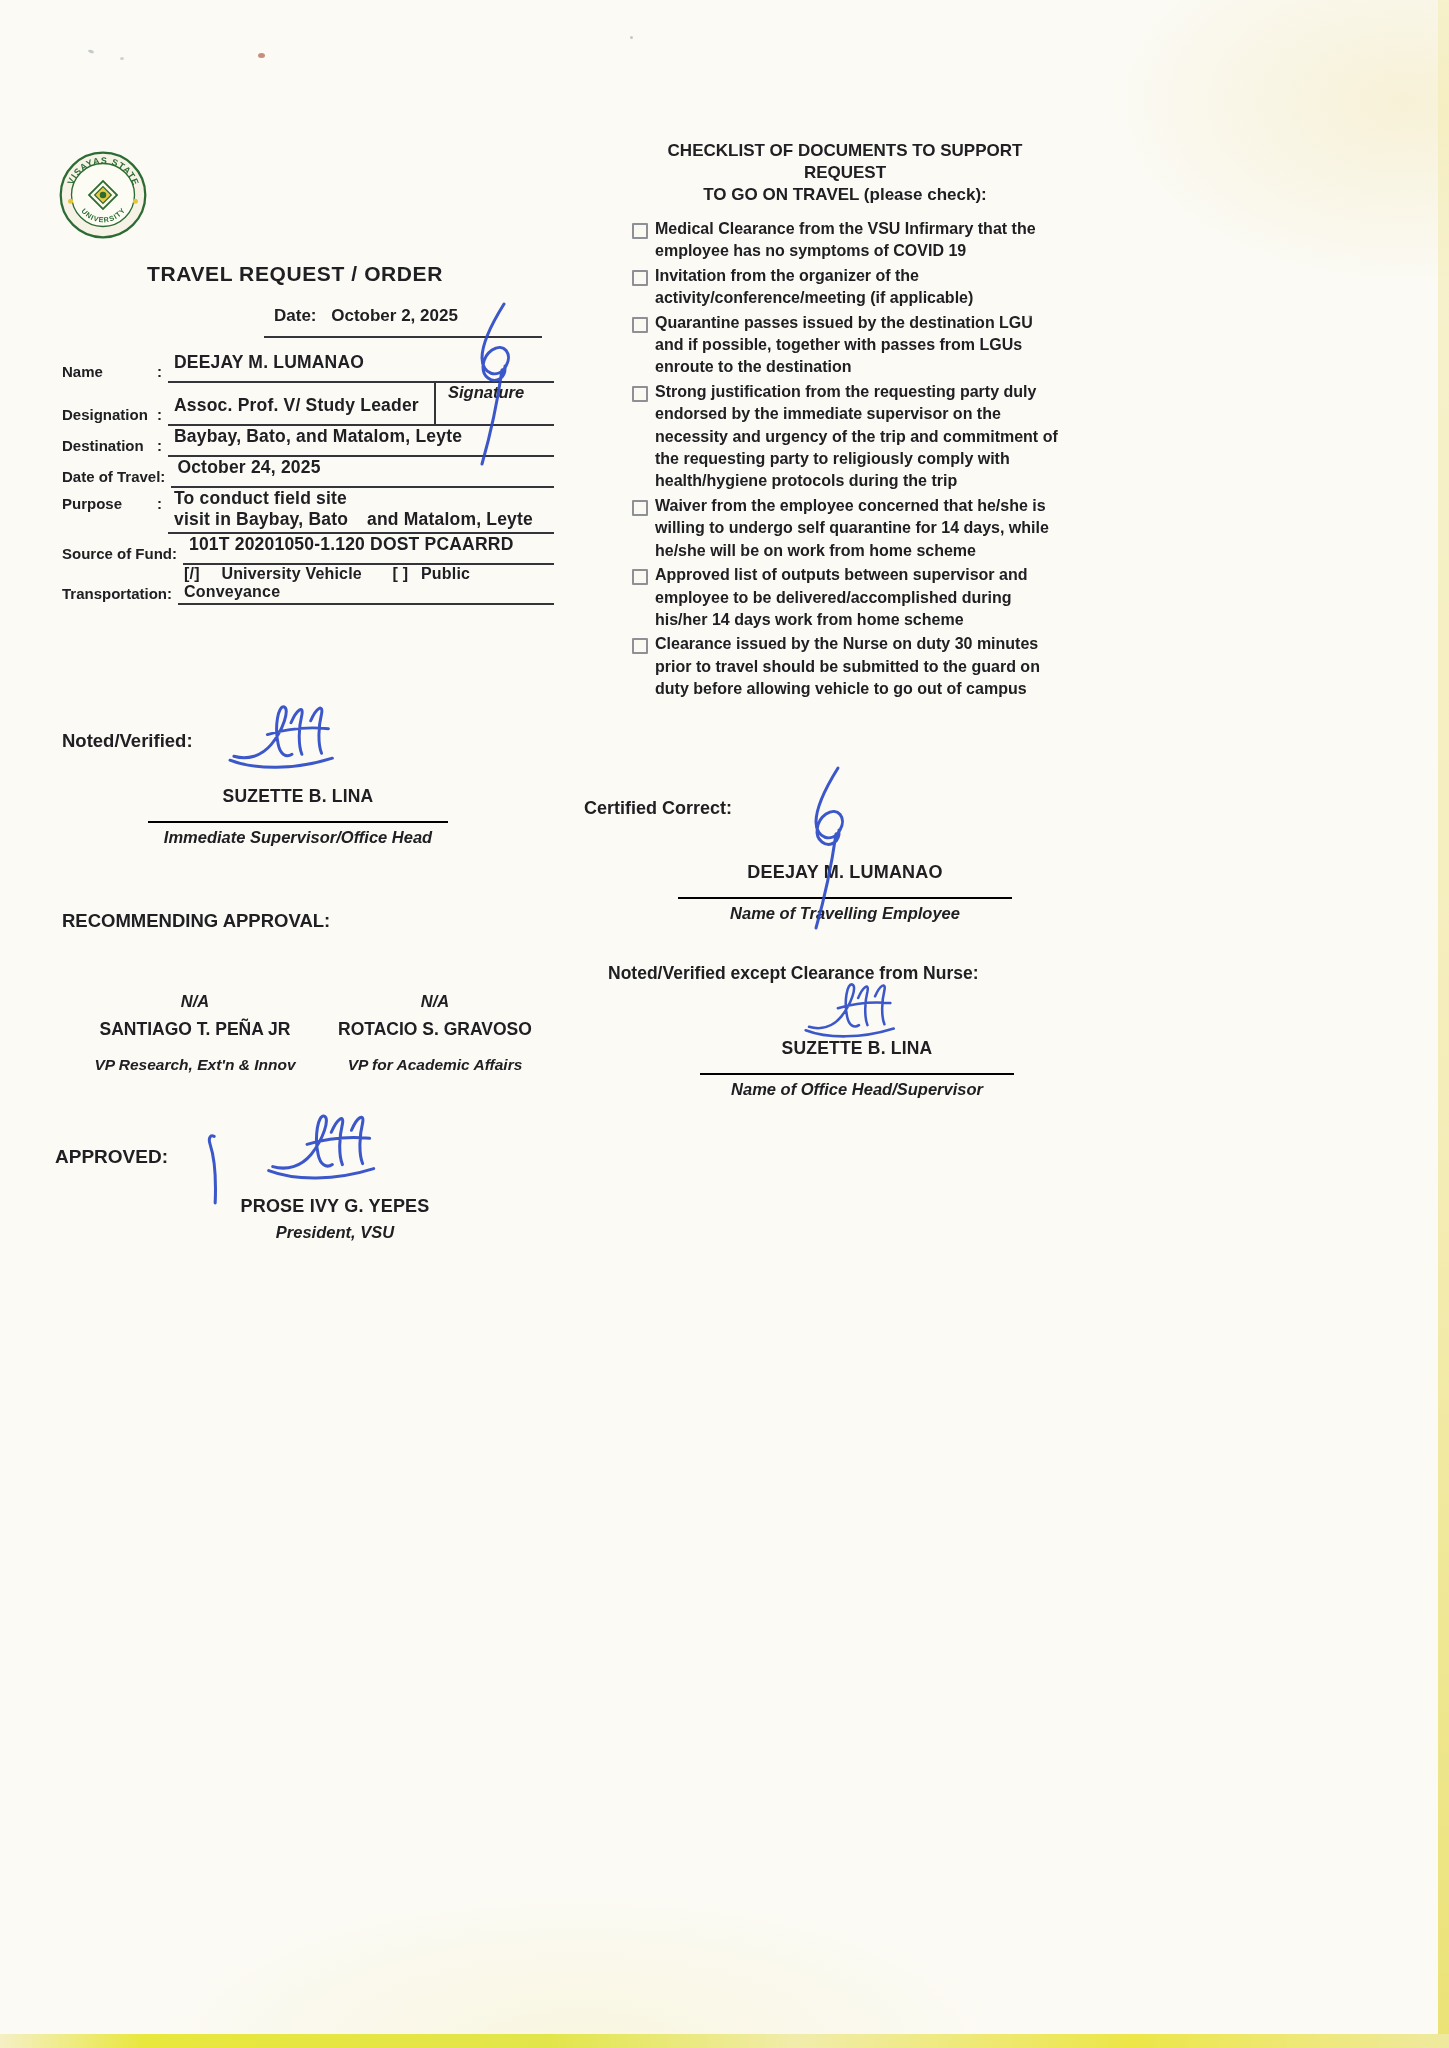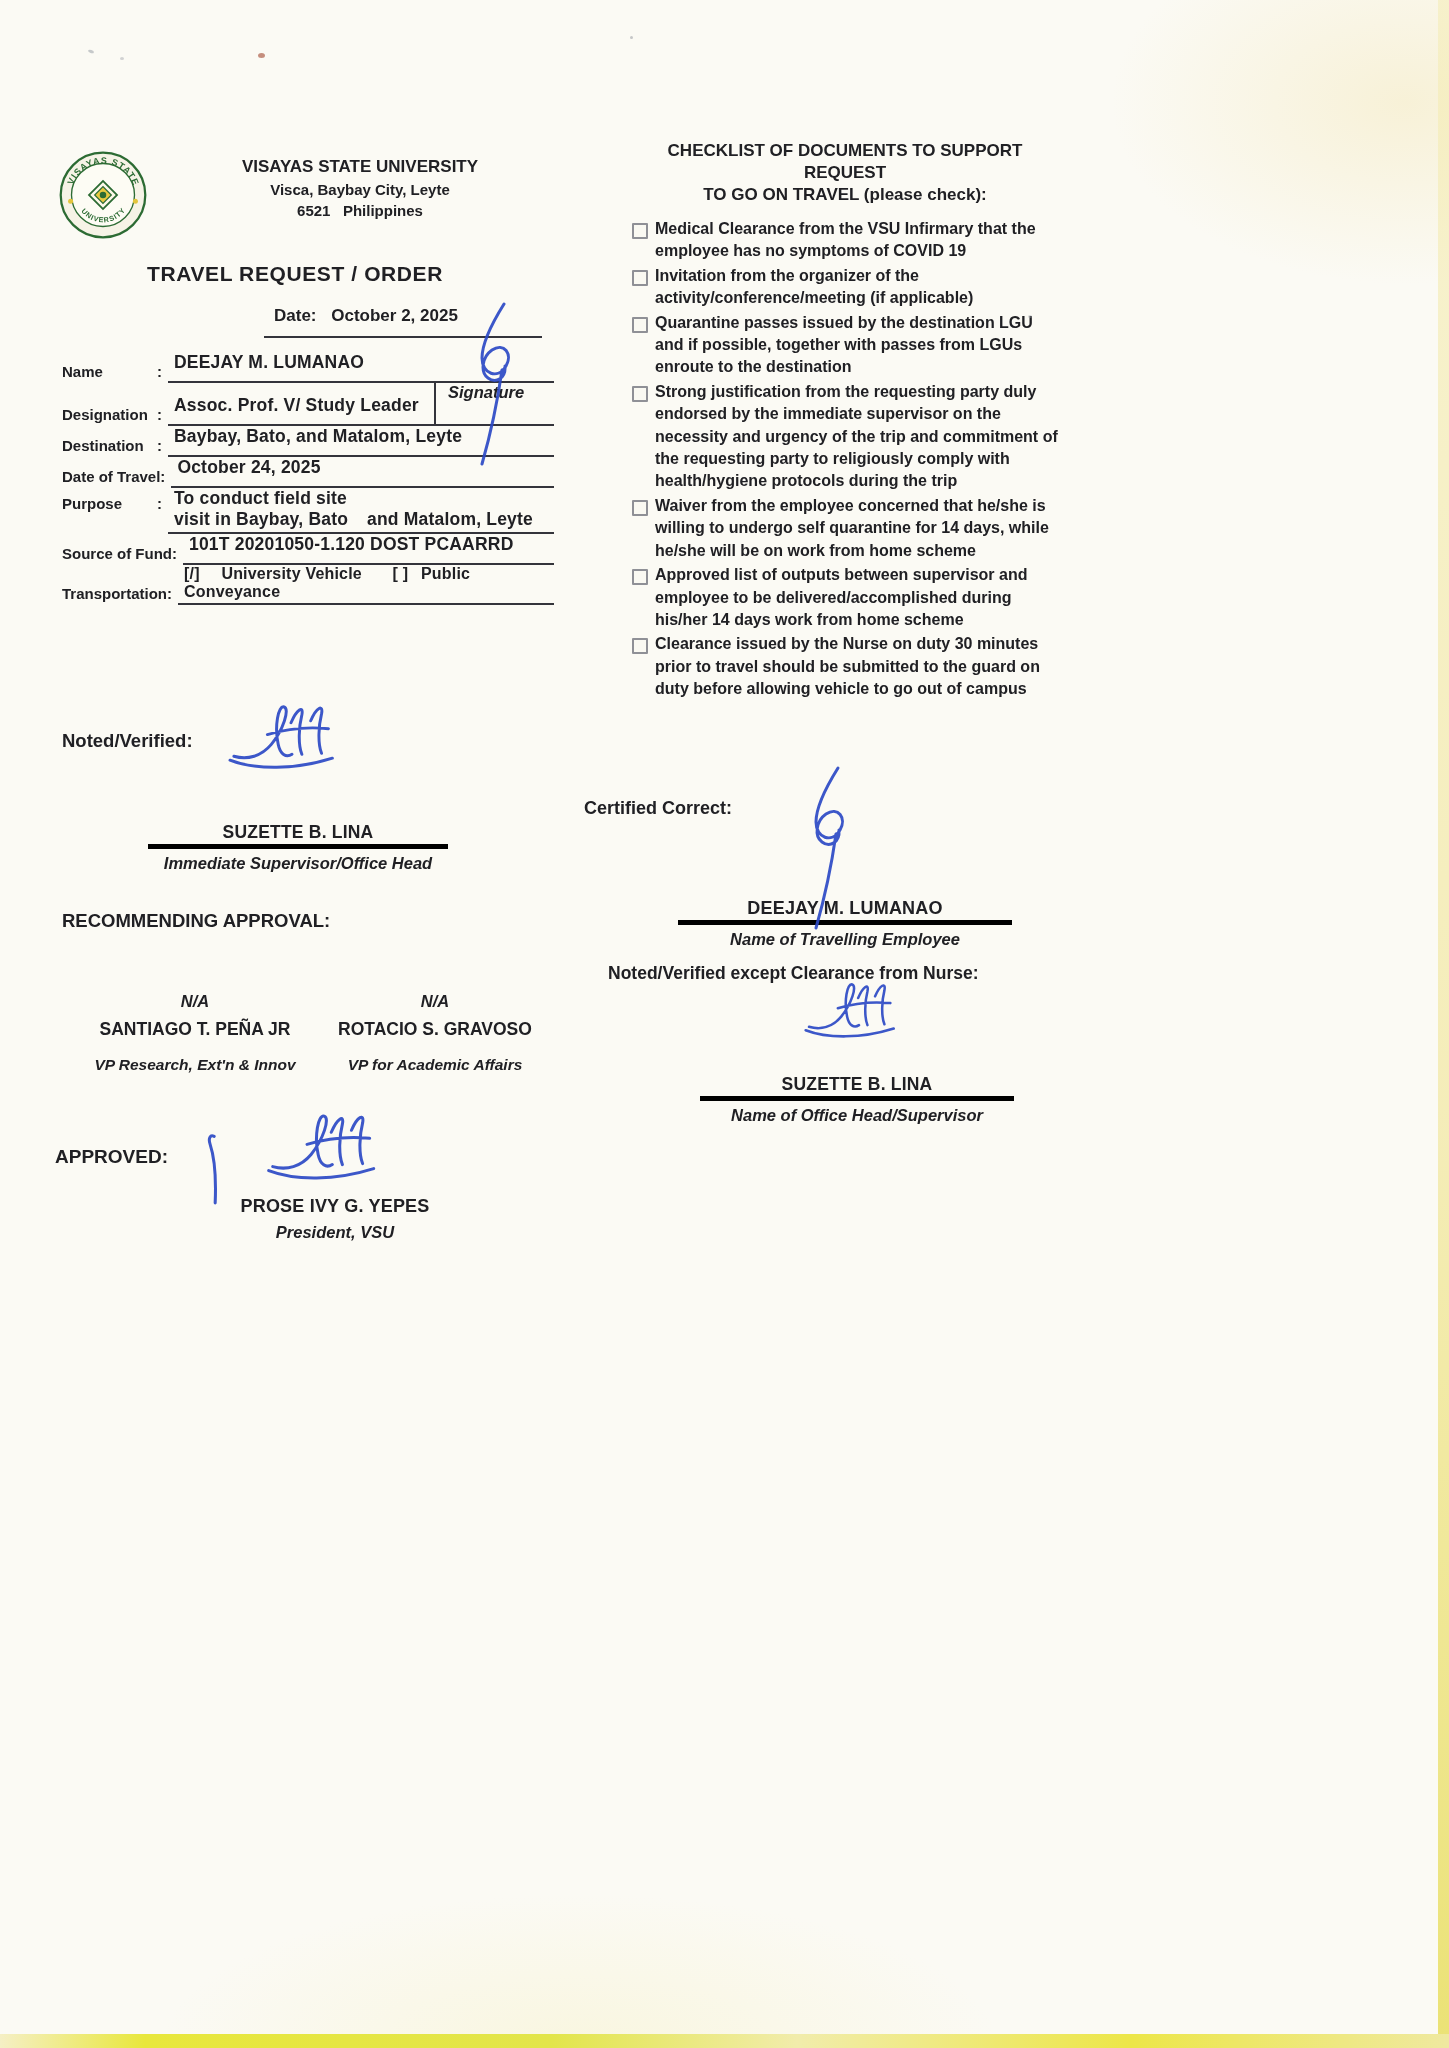--- a/index.html
+++ b/index.html
@@ -34,21 +34,21 @@
   
   .sig path{fill:none;stroke:#2b49c4;stroke-width:3;stroke-linecap:round;stroke-linejoin:round;opacity:.92;}
   .sig{z-index:6;}
 
   
   .chk{position:relative;padding-left:25px;font-size:16px;line-height:22.4px;margin-bottom:2px;}
   .box{position:absolute;left:2px;top:5px;width:12px;height:12px;border:2px solid #8f9096;border-radius:1px;background:#faf9f2;}
 
   
   .sigblock{text-align:center;z-index:3;}
-  .sigblock .nm{font-size:17.5px;padding-bottom:1px;border-bottom:5px solid #000000;letter-spacing:.2px;margin-top:36px;}
+  .sigblock .nm{font-size:17.5px;padding-bottom:14px;border-bottom:2px solid #000000;letter-spacing:.2px;}
   .sigblock .cap{font-size:16.5px;font-style:italic;margin-top:5px;}
   .plainblock{text-align:center;z-index:3;}
   .plainblock .nm{font-size:18px;letter-spacing:.2px;}
   .plainblock .cap{font-size:16.5px;font-style:italic;margin-top:6px;}
 
   .reccol{width:240px;text-align:center;}
   .reccol .na{font-size:16.5px;font-style:italic;}
   .reccol .nm{font-size:17.5px;margin-top:8px;}
   .reccol .cap{font-size:15.5px;font-style:italic;margin-top:16px;}
 
@@ -74,25 +74,20 @@
         <textPath href="#arcB" startOffset="14%">UNIVERSITY</textPath>
       </text>
       <rect x="39" y="39" width="22" height="22" fill="#fdf9ea" stroke="#2c6b33" stroke-width="2" transform="rotate(45 50 50)"></rect>
       <rect x="43.5" y="43.5" width="13" height="13" fill="#e8c93f" stroke="#2c6b33" stroke-width="1.4" transform="rotate(45 50 50)"></rect>
       <circle cx="50" cy="50" r="3.6" fill="#2c6b33"></circle>
       <circle cx="14" cy="57" r="2.8" fill="#e3c53c"></circle>
       <circle cx="86" cy="57" r="2.8" fill="#e3c53c"></circle>
     </svg>
   </div>
 
-  <div class="abs center" style="left:240px;top:157px;width:240px;">
-    <div style="font-size:17px;">VISAYAS STATE UNIVERSITY</div>
-    <div style="font-size:15px;margin-top:4px;">Visca, Baybay City, Leyte</div>
-    <div class="pre" style="font-size:15px;margin-top:4px;">6521   Philippines</div>
-  </div>
 
   <div class="abs center" style="left:60px;top:262px;width:470px;font-size:21px;letter-spacing:.6px;">TRAVEL REQUEST / ORDER</div>
 
   <div class="abs" style="left:264px;top:306px;width:268px;height:30px;border-bottom:2px solid #34343b;font-size:17px;padding-left:10px;">
     <span>Date:</span>
     <span style="margin-left:10px;">October 2, 2025</span>
   </div>
 
   <div class="abs" style="left:62px;top:352px;width:492px;z-index:2;">
 

